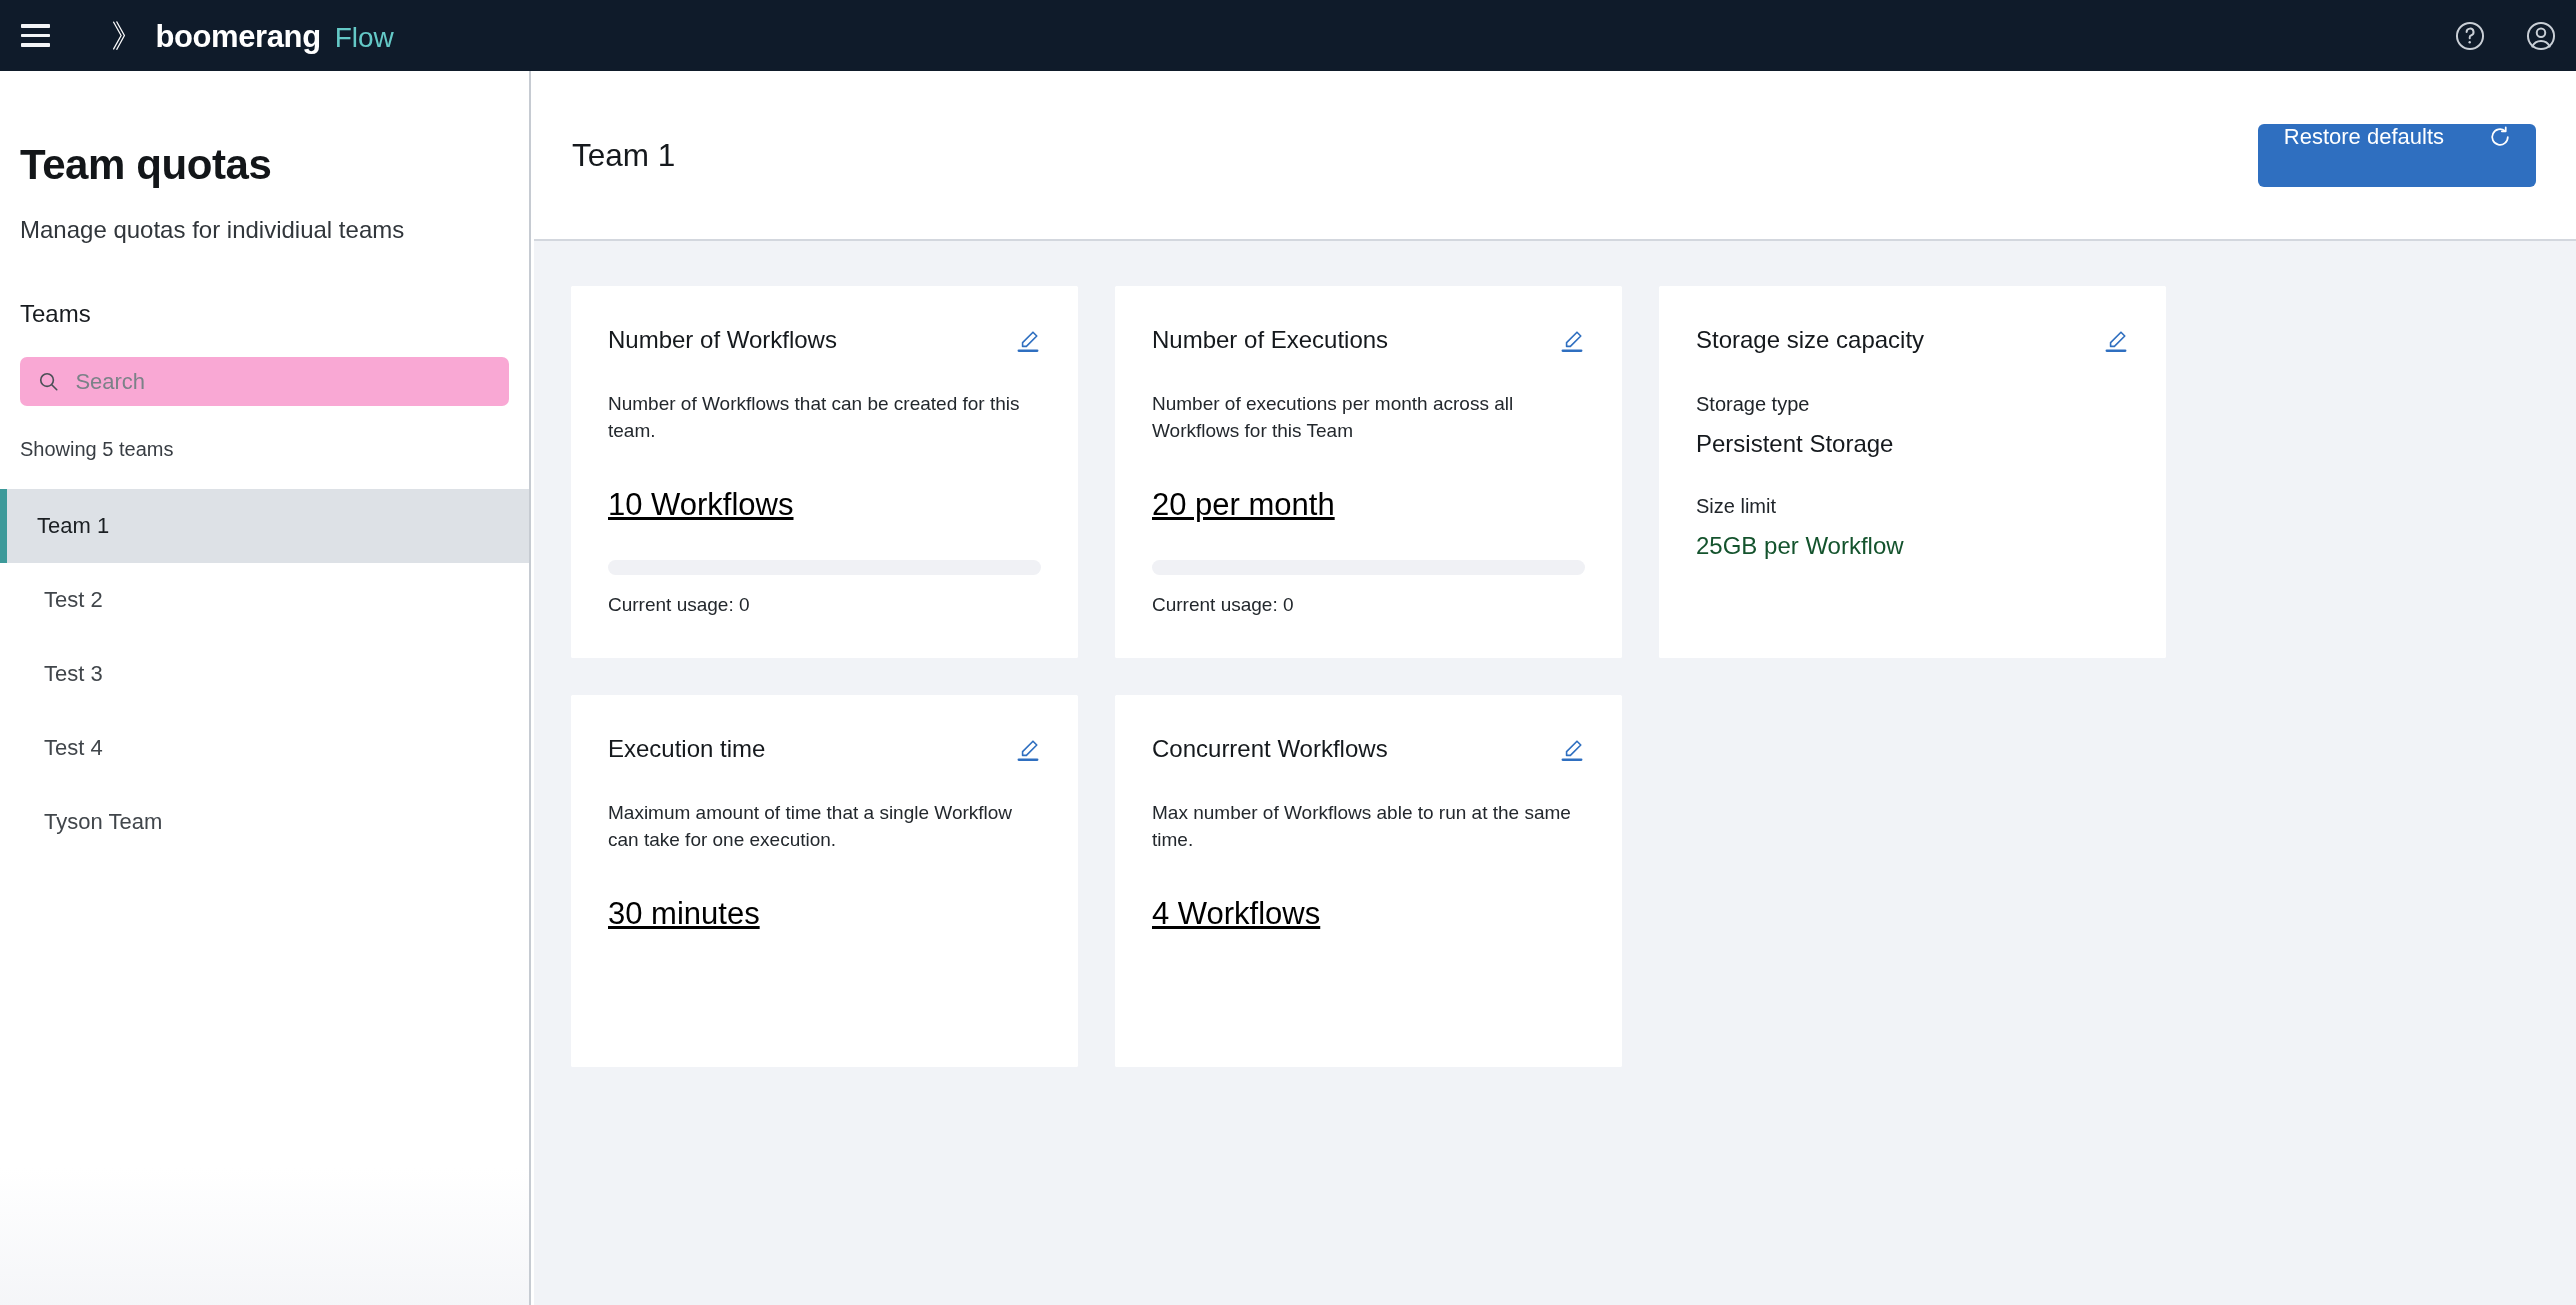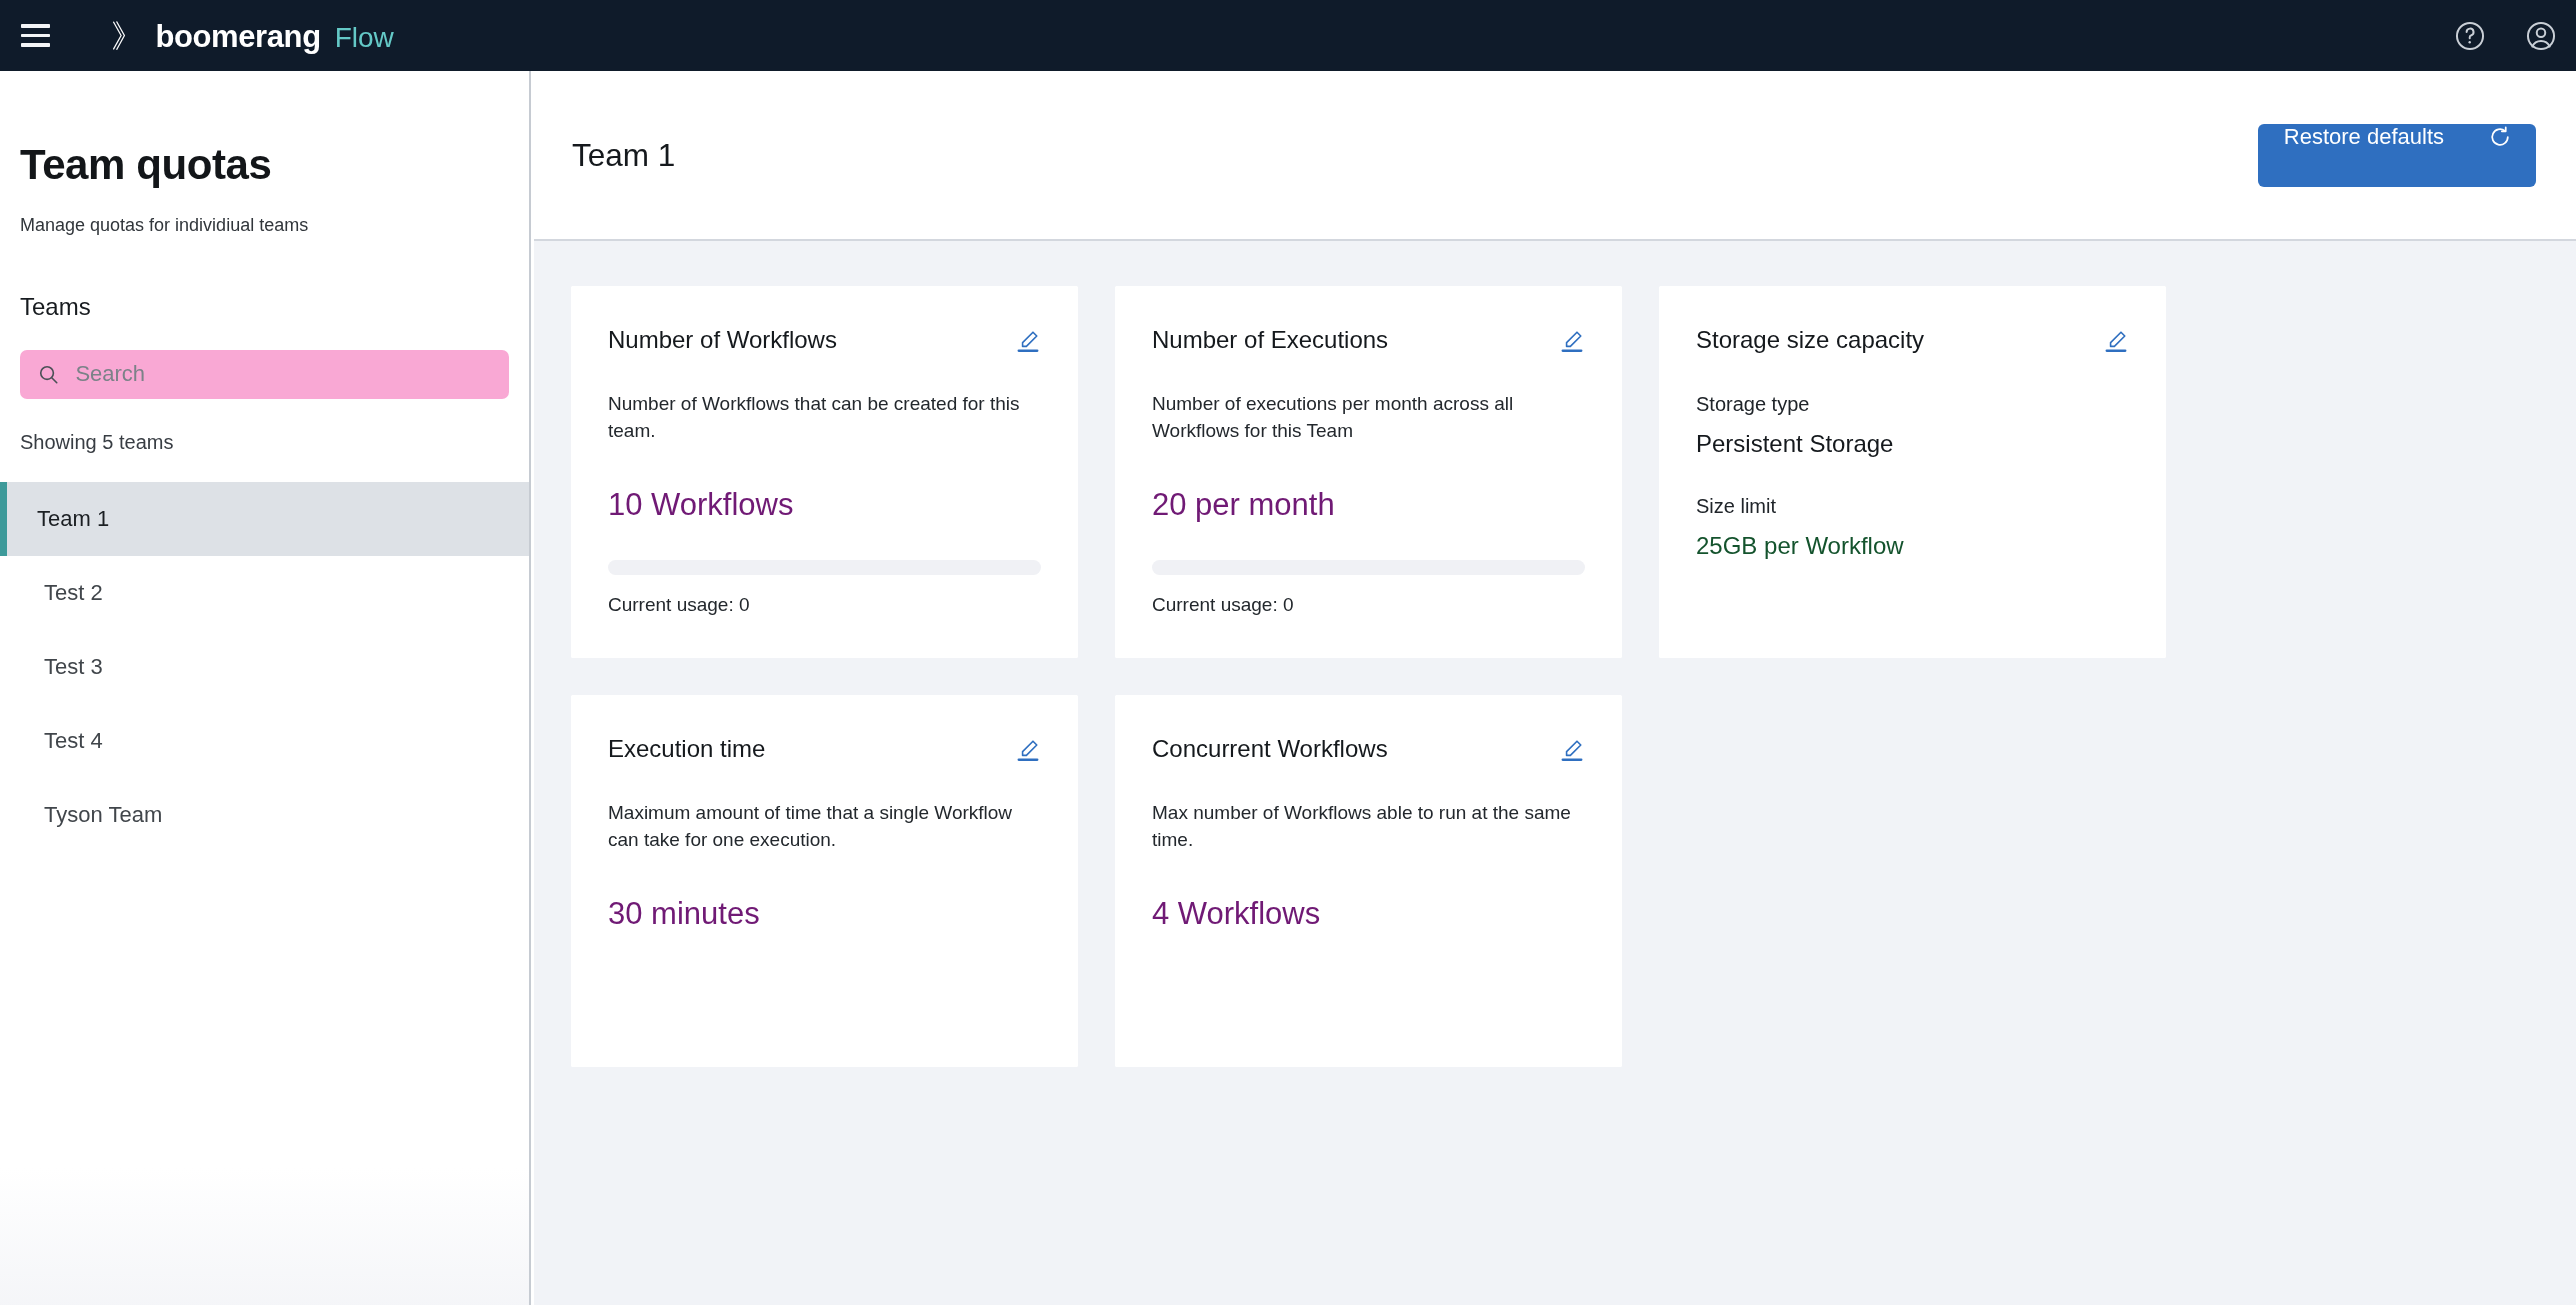--- a/index.html
+++ b/index.html
@@ -87,21 +87,21 @@
   }
   .sidebar-title {
     font-size: 42px;
     font-weight: 700;
     color: #131619;
     letter-spacing: -0.4px;
     margin: 71px 0 0 20px;
     line-height: 1.1;
   }
   .sidebar-subtitle {
-    font-size: 18px;
+    font-size: 24px;
     color: #31363b;
     margin: 26px 8px 0 20px;
     line-height: 1.3;
   }
   .sidebar-section-label {
     font-size: 24px;
     color: #171b1f;
     margin: 55px 0 0 20px;
   }
   .search-wrap {
@@ -238,22 +238,23 @@
 
   .card-desc {
     margin-top: 35px;
     font-size: 19px;
     line-height: 1.45;
     color: #23282d;
   }
   .card-value {
     margin-top: 41px;
     font-size: 31px;
-    color: #701a75;
+    color: #000000;
     line-height: 1.2;
+    text-decoration: underline;
   }
   .progress-track {
     margin-top: 37px;
     height: 14.6px;
     background: #f0f1f5;
     border-radius: 9.2px;
     overflow: hidden;
   }
   .progress-fill {
     height: 100%;

